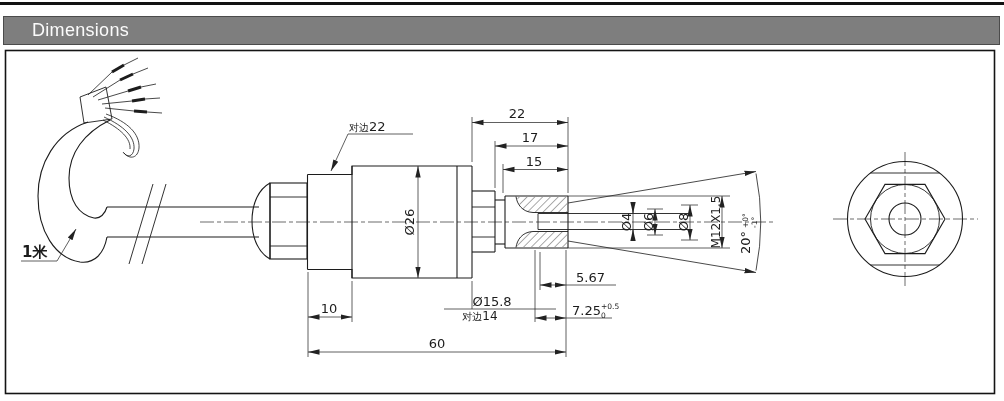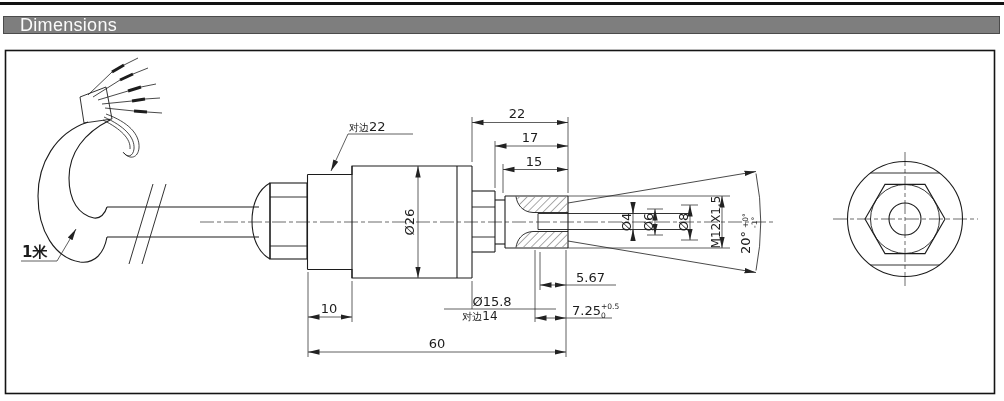--- a/index.html
+++ b/index.html
@@ -1,21 +1,21 @@
 <!DOCTYPE html>
 <html><head>
 <meta charset="utf-8">
 <style>
   html,body{margin:0;padding:0;background:#fff;}
   .page{position:relative;width:1004px;height:401px;background:#fff;overflow:hidden;
         font-family:"Liberation Sans",sans-serif;}
   .top-rule{position:absolute;left:0;top:2px;width:1004px;height:3px;background:#111;}
-  .header{position:absolute;left:3px;top:16px;width:997px;height:18px;background:#7e7e7e;
+  .header{position:absolute;left:3px;top:16px;width:997px;height:29px;background:#7e7e7e;
           border:1px solid #4b4b4b;box-sizing:border-box;display:flex;align-items:center;
-          padding-left:16px;}
+          padding-left:28px;}
   .header .title{color:#fbfbfb;font-size:18px;letter-spacing:.3px;font-weight:400;}
   svg.draw{position:absolute;left:0;top:0;}
   .o{stroke:#1c1c1c;stroke-width:1.1;fill:none;stroke-linecap:butt;}
   .o2{stroke:#1c1c1c;stroke-width:0.9;fill:none;}
   .w{stroke:#1c1c1c;stroke-width:0.8;fill:none;}
   .wt{stroke:#1c1c1c;stroke-width:3;fill:none;}
   .d{stroke:#2b2b2b;stroke-width:0.75;fill:none;}
   .cl{stroke:#2b2b2b;stroke-width:0.7;fill:none;stroke-dasharray:14 3 4 3;}
   text{fill:#1c1c1c;font-family:"DejaVu Sans","Liberation Sans",sans-serif;}
   .t13{font-size:13px;}.t12{font-size:12px;}.t10{font-size:10px;}.t8{font-size:7.5px;}

